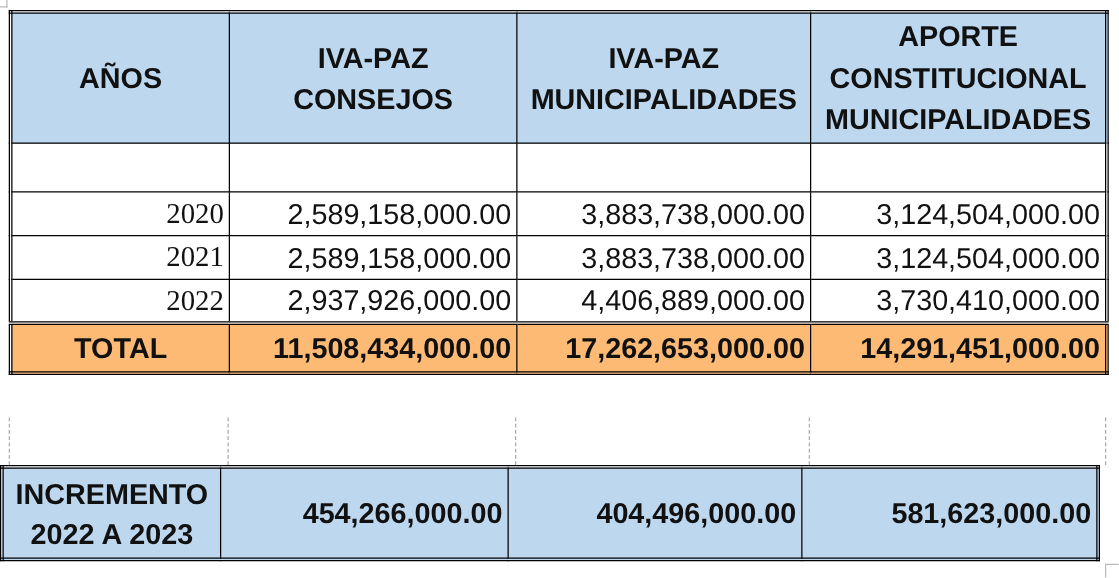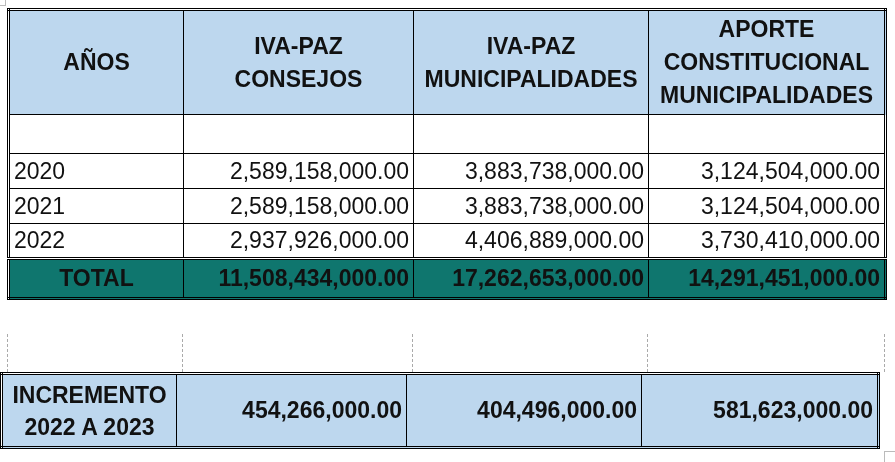--- a/index.html
+++ b/index.html
@@ -9,22 +9,22 @@
                border-right:1px solid #bbb; border-bottom:1px solid #bbb; }
   .corner-br { position:absolute; left:884px; top:451px; width:11px; height:11px;
                border-left:1px solid #bbb; border-top:1px solid #bbb; }
   table { border-collapse:collapse; position:absolute; table-layout:fixed; }
   td { padding:0 4px; box-sizing:border-box; }
   .main { left:7px; top:8px; width:877px; border:3px double #000; }
   .main td { border:1px solid #000; font-size:23px; }
   .hdr td { background:#bdd7ee; font-weight:bold; text-align:center; line-height:33px; height:105px; }
   .blank td { height:39px; }
   .data td { height:35px; text-align:right; }
-  .data td.year { text-align:left; }
-  .total td { background:#0f766e; font-weight:bold; height:40px; text-align:right; border-top:3px double #000;margin-top:36px; }
+  .data td.year { text-align:right;font-family:Liberation Serif, serif; }
+  .total td { background:#fdba74; font-weight:bold; height:40px; text-align:right; border-top:3px double #000;margin-top:36px; }
   .total td.lbl { text-align:center; }
   .gap { left:7px; top:334px; width:877px; }
   .gap td { height:38px; border-left:1px dashed #aaa; border-right:1px dashed #aaa; }
   .inc { left:0; top:372px; width:877px; border:3px double #000; }
   .inc td { border:1px solid #000; background:#bdd7ee; font-weight:bold; font-size:23px; height:74px; text-align:right; }
   .inc td.lbl { text-align:center; line-height:32px; }
   col.c1 { width:175px; } col.c2 { width:230px; } col.c3 { width:235px; } col.c4 { width:237px; }
 </style>
 </head>
 <body>

